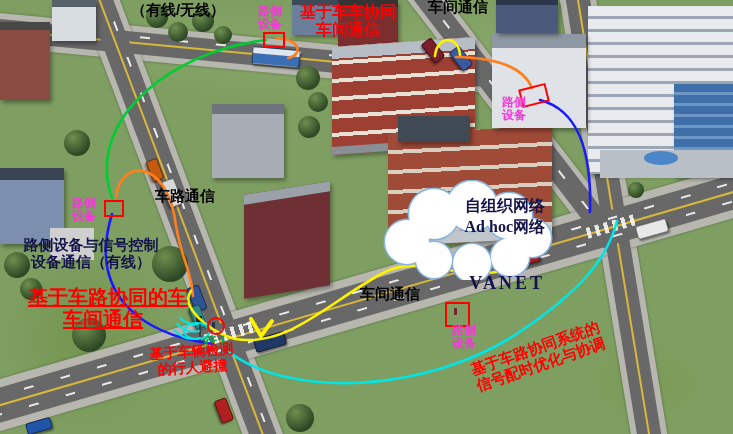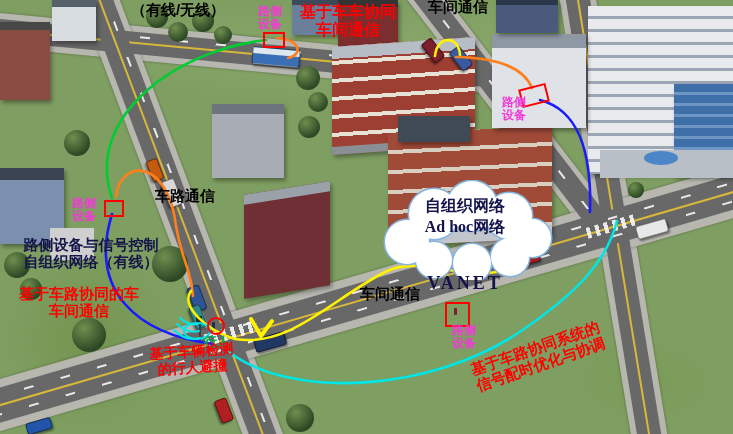--- a/index.html
+++ b/index.html
@@ -21,21 +21,21 @@
   .tree{position:absolute;border-radius:50%;background:radial-gradient(circle at 35% 30%, #6f8f4f, #2c4724 72%);}
   .car{position:absolute;border-radius:3px;border:1px solid rgba(0,0,0,.45);box-shadow:1px 2px 2px rgba(0,0,0,.4);}
   .ped{position:absolute;width:3px;height:7px;border-radius:1px;background:#23304d;}
   .lbl{position:absolute;font-weight:bold;line-height:1.12;text-align:center;white-space:nowrap;z-index:7;}
   .black{color:#000;} .red{color:#fe0000;} .magenta{color:#f23ad6;}
   .navy{color:#14144a;} .greent{color:#00b050;}
   .rbox{position:absolute;border:2px solid #fe0000;z-index:6;}
   .rcirc{position:absolute;border:2px solid #fe0000;border-radius:50%;z-index:6;}
   #curves{position:absolute;left:0;top:0;z-index:5;}
   #cloud{position:absolute;left:372px;top:180px;z-index:6;}
-  #cloudtxt{position:absolute;left:385px;top:196px;width:160px;z-index:7;text-align:center;font-weight:bold;}
+  #cloudtxt{position:absolute;left:385px;top:196px;width:160px;z-index:7;text-align:right;font-weight:bold;}
   #cloudtxt .l1{font-size:16px;}
   #cloudtxt .l2{font-size:16px;font-family:"Liberation Serif",serif;}
   #cloudtxt .l3{font-size:18px;font-family:"Liberation Serif",serif;letter-spacing:3px;margin-top:35px;}
   .pole{position:absolute;background:#3a3f45;}
 </style>
 </head>
 <body>
 
 <div id="stage">
 
@@ -195,23 +195,23 @@
     <div>路侧</div>
     <div>设备</div>
   </div>
   <div class="lbl magenta" style="left:442px;top:324px;width:44px;font-size:12px;">
     <div>路侧</div>
     <div>设备</div>
   </div>
   <div class="lbl black" style="left:155px;top:188px;font-size:15px;">车路通信</div>
   <div class="lbl navy" style="left:8px;top:237px;width:166px;font-size:15px;">
     <div>路侧设备与信号控制</div>
-    <div>自组织网络（有线）</div>
-  </div>
-  <div class="lbl red" style="left:4px;top:286px;width:150px;font-size:15px;">
+    <div>设备通信（有线）</div>
+  </div>
+  <div class="lbl red" style="left:28px;top:286px;width:150px;font-size:20px;text-decoration:underline;">
     <div>基于车路协同的车</div>
     <div>车间通信</div>
   </div>
   <div class="lbl black" style="left:360px;top:286px;font-size:15px;">车间通信</div>
   <div class="lbl greent" style="left:204px;top:335px;font-size:13px;">行人</div>
   <div class="lbl red" style="left:136px;top:344px;width:112px;font-size:14px;transform:rotate(-4deg);">
     <div>基于车辆检测</div>
     <div>的行人避撞</div>
   </div>
   <div class="lbl red" style="left:443px;top:340px;width:190px;font-size:15px;transform:rotate(-19deg);">

